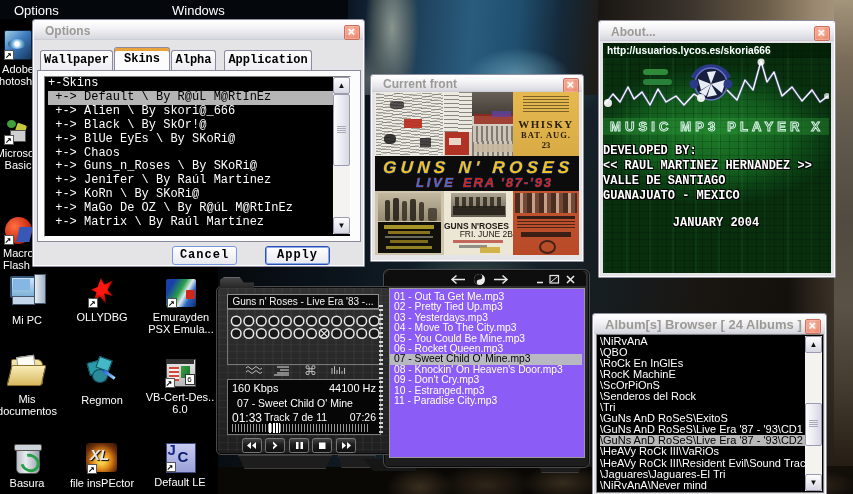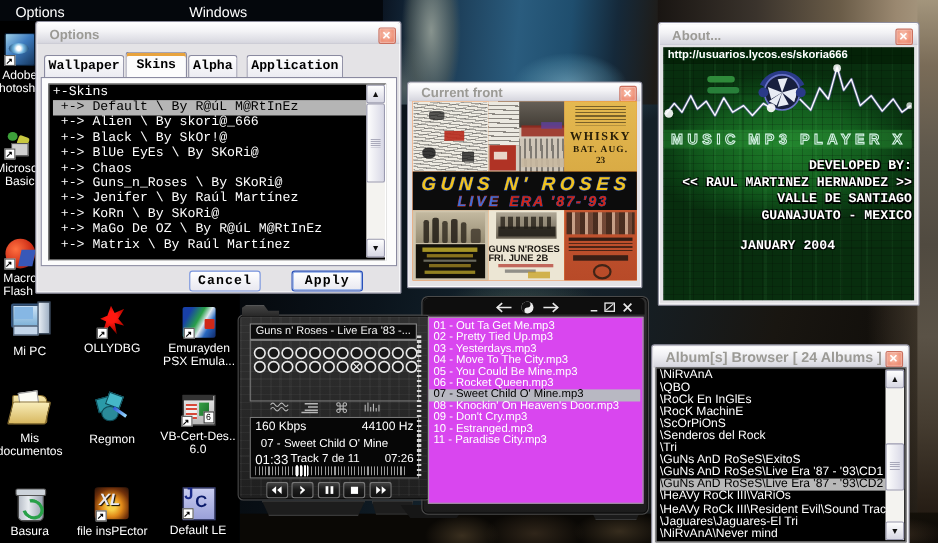--- a/index.html
+++ b/index.html
@@ -253,21 +253,21 @@
     <div class="abs" style="left:8px;top:24px;width:46px;height:3px;background:rgba(216,192,48,.65)"></div>
    </div>
   </div>
 
   <div class="abs" style="left:69px;top:99px;width:69px;height:64px;background:#ece6d4;color:#1c1812">
    <div class="abs" style="left:7px;top:2px;width:55px;height:24px;background:linear-gradient(#b0a896,#665e50);overflow:hidden">
     <div class="abs" style="left:4px;top:4px;width:46px;height:11px;background:repeating-linear-gradient(90deg,rgba(40,34,25,.8) 0 4px,rgba(150,140,120,.7) 4px 7px)"></div>
     <div class="abs" style="left:2px;top:13px;width:52px;height:9px;background:rgba(36,32,26,.9)"></div>
    </div>
    <div class="abs" style="left:0;top:30px;width:69px;text-align:left;font-weight:bold;font-size:8.5px;white-space:nowrap">GUNS N'ROSES</div>
-   <div class="abs" style="left:0;top:38px;width:69px;text-align:left;font-weight:bold;font-size:8.5px;white-space:nowrap">FRI. JUNE 2B</div>
+   <div class="abs" style="left:0;top:38px;width:69px;text-align:right;font-weight:normal;font-size:8.5px;white-space:nowrap">FRI. JUNE 2B</div>
    <div class="abs" style="left:9px;top:49px;width:50px;height:3px;background:rgba(176,48,40,.7)"></div>
    <div class="abs" style="left:15px;top:54px;width:28px;height:3px;background:rgba(85,85,85,.6)"></div>
    <div class="abs" style="left:36px;top:56px;width:20px;height:6px;background:rgba(200,160,32,.75)"></div>
   </div>
 
   <div class="abs" style="left:138px;top:99px;width:66px;height:64px;background:linear-gradient(#c25530,#b84a28)">
    <div class="abs" style="left:2px;top:2px;width:62px;height:20px;background:repeating-linear-gradient(90deg,rgba(44,36,28,.8) 0 5px,rgba(200,184,164,.75) 5px 8px,rgba(81,68,58,.7) 8px 12px)"></div>
    <div class="abs" style="left:4px;top:25px;width:58px;height:3px;background:rgba(28,20,16,.85)"></div>
    <div class="abs" style="left:4px;top:30px;width:58px;height:9px;background:repeating-linear-gradient(rgba(28,18,12,.7) 0 1px,transparent 1px 3px)"></div>
    <div class="abs" style="left:8px;top:41px;width:50px;height:5px;background:rgba(28,20,16,.8)"></div>
@@ -311,21 +311,21 @@
         <circle cx="125" cy="28" r="4.5" fill="#2a3a88"></circle>
    <circle cx="5" cy="47" r="4" fill="#fff" opacity=".9"></circle>
         <circle cx="98" cy="42" r="4" fill="#fff" opacity=".9"></circle>
         <circle cx="158" cy="6" r="3.5" fill="#fff" opacity=".85"></circle>
         <circle cx="224" cy="40" r="3" fill="#fff" opacity=".7"></circle>
   </svg>
   <svg class="abs" style="left:0;top:74px" width="226" height="19" viewBox="0 0 226 19">
    <rect x="0" y="1" width="226" height="17" fill="#2f9a3a" opacity=".38"></rect>
    <text x="113" y="14" text-anchor="middle" textLength="212" font-family="Liberation Sans" font-size="13" font-weight="bold" letter-spacing="2" fill="rgba(10,50,20,.25)" stroke="#d2f2e2" stroke-width="1">MUSIC MP3 PLAYER X</text>
   </svg>
-  <div class="mono abs" style="left:0;top:101px;width:226px;text-align:right;color:#fff;font-weight:bold;font-size:12px;line-height:15px;text-shadow:1px 1px 0 #000,-1px 1px 0 #000,1px -1px 0 #000;white-space:pre">DEVELOPED BY:
+  <div class="mono abs" style="left:0;top:101px;width:226px;text-align:left;color:#fff;font-weight:bold;font-size:12px;line-height:15px;text-shadow:1px 1px 0 #000,-1px 1px 0 #000,1px -1px 0 #000;white-space:pre">DEVELOPED BY:
 &lt;&lt; RAUL MARTINEZ HERNANDEZ &gt;&gt;
 VALLE DE SANTIAGO
 GUANAJUATO - MEXICO</div>
   <div class="mono abs" style="left:0;top:173px;width:226px;text-align:center;color:#fff;font-weight:bold;font-size:12px;text-shadow:1px 1px 0 #000,-1px 1px 0 #000">JANUARY 2004</div>
  </div>
 </div>
 
 <div class="abs" style="left:216px;top:269px;width:372px;height:199px;color:#fff;">
 
  <div class="abs" style="left:22px;top:186px;width:92px;height:12px;background:#1d1d1d;border:1px solid #3e3e3e;clip-path:polygon(0 0,100% 0,93% 100%,7% 100%)"></div>
@@ -457,21 +457,21 @@
   <rect x="104" y="3.5" width="8.5" height="7.5" fill="none" stroke="#e8e8e8" stroke-width="1.2"></rect>
       <path d="M105,10 l6.5,-5.5" stroke="#e8e8e8" stroke-width="1"></path>
   <g stroke="#e8e8e8" stroke-width="1.6">
         <line x1="121" y1="4" x2="128" y2="11"></line>
         <line x1="128" y1="4" x2="121" y2="11"></line>
       </g>
  </svg>
 
  <div class="abs" style="left:163px;top:36px;width:4px;height:128px;background:repeating-linear-gradient(#d8d8d8 0 2px,transparent 2px 4.5px)"></div>
 
- <div class="abs" style="left:173px;top:19px;width:194px;height:168px;background:#d946ef;border:1px solid #9a9a9a;">
+ <div class="abs" style="left:173px;top:19px;width:194px;height:168px;background:#8b5cf6;border:1px solid #9a9a9a;">
   <div class="abs" style="left:0;top:65px;width:192px;height:11px;background:#b8b8c2"></div>
   <div class="abs" style="left:4px;top:3px;line-height:10.4px;white-space:pre;font-size:10.3px">01 - Out Ta Get Me.mp3
 02 - Pretty Tied Up.mp3
 03 - Yesterdays.mp3
 04 - Move To The City.mp3
 05 - You Could Be Mine.mp3
 06 - Rocket Queen.mp3
 <span style="color:#000">07 - Sweet Child O' Mine.mp3</span>
 08 - Knockin' On Heaven's Door.mp3
 09 - Don't Cry.mp3

